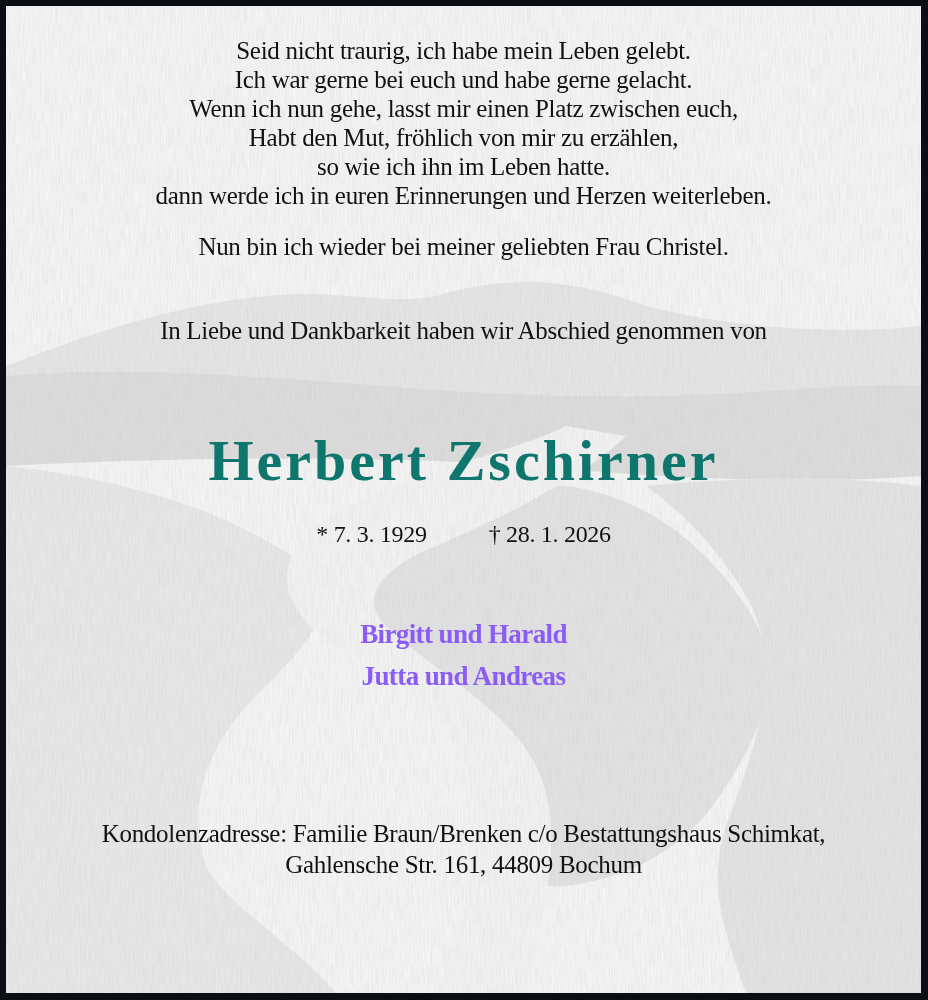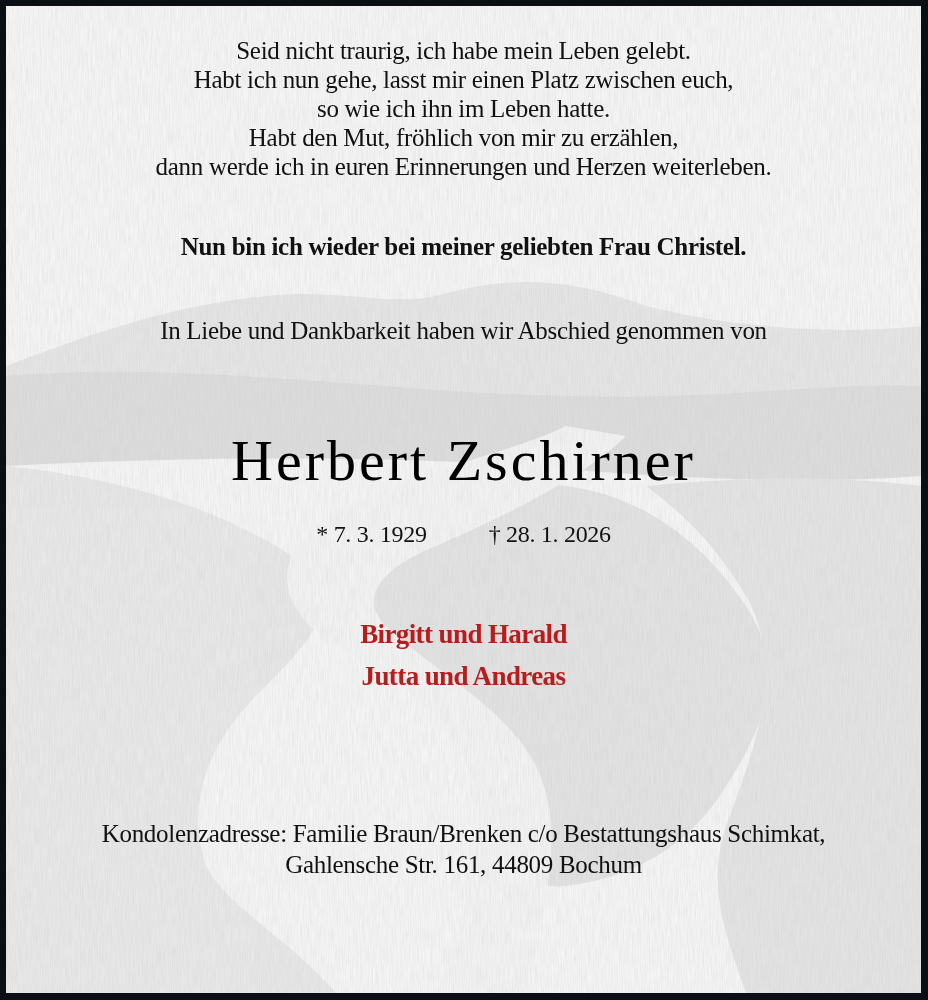--- a/index.html
+++ b/index.html
@@ -13,32 +13,32 @@
       background: #f5f5f5; overflow: hidden;
     }
     .bg { position: absolute; left: 0; top: 0; width: 915px; height: 987px; }
     .text {
       position: absolute; left: 0; width: 915px; text-align: center;
       font-family: "Liberation Serif", "DejaVu Serif", serif; color: #111;
       font-size: 25px; line-height: 29px; letter-spacing: -0.3px;
     }
     .poem { top: 30px; }
     .poem div { white-space: nowrap; }
-    .reunion { top: 226px; font-weight: bold; }
+    .reunion { top: 226px; }
     .intro { top: 308px; line-height: 34px; }
     .name {
-      top: 420px; font-weight: normal; font-size: 58px; line-height: 70px;
-      letter-spacing: 3px; color: #000000;
+      top: 420px; font-weight: bold; font-size: 58px; line-height: 70px;
+      letter-spacing: 3px; color: #0f766e;
     }
     .dates { top: 514px; font-size: 24px; }
     .dates span { display: inline-block; }
     .dates .gap { width: 62px; }
     .mourners {
       top: 607px; font-weight: bold; font-size: 27px; line-height: 42px;
-      letter-spacing: -0.6px; color: #b91c1c;
+      letter-spacing: -0.6px; color: #8b5cf6;
     }
     .condolence { top: 812px; line-height: 31px; }
     .burial { top: 925px; }
   </style>
 </head>
 <body>
 
 <div class="frame">
   <div class="paper">
 
@@ -62,23 +62,24 @@
 
         <path d="M640 480 C740 470 840 470 915 480 L915 987 L740 987 C720 930 700 880 720 820 C750 740 780 660 740 590 C710 540 680 510 640 480 Z" fill="#d6d6d6"></path>
 
         <path d="M560 420 C500 450 380 470 310 520 C260 560 280 610 330 640 C380 670 440 700 460 760 C480 820 470 880 430 987 L520 987 C540 900 560 820 530 760 C500 700 420 660 380 620 C350 590 380 560 430 540 C500 510 580 470 620 430 Z" fill="#f2f2f2"></path>
       </g>
       <rect x="0" y="0" width="915" height="987" filter="url(#grain)" opacity="0.35"></rect>
     </svg>
 
     <div class="text poem">
       <div>Seid nicht traurig, ich habe mein Leben gelebt.</div>
-      <div>Habt ich nun gehe, lasst mir einen Platz zwischen euch,</div>
+      <div>Ich war gerne bei euch und habe gerne gelacht.</div>
+      <div>Wenn ich nun gehe, lasst mir einen Platz zwischen euch,</div>
+      <div>Habt den Mut, fröhlich von mir zu erzählen,</div>
       <div>so wie ich ihn im Leben hatte.</div>
-      <div>Habt den Mut, fröhlich von mir zu erzählen,</div>
       <div>dann werde ich in euren Erinnerungen und Herzen weiterleben.</div>
     </div>
 
     <div class="text reunion">Nun bin ich wieder bei meiner geliebten Frau Christel.</div>
 
     <div class="text intro">
       <div>In Liebe und Dankbarkeit haben wir Abschied genommen von</div>
     </div>
 
     <div class="text name">Herbert Zschirner</div>

